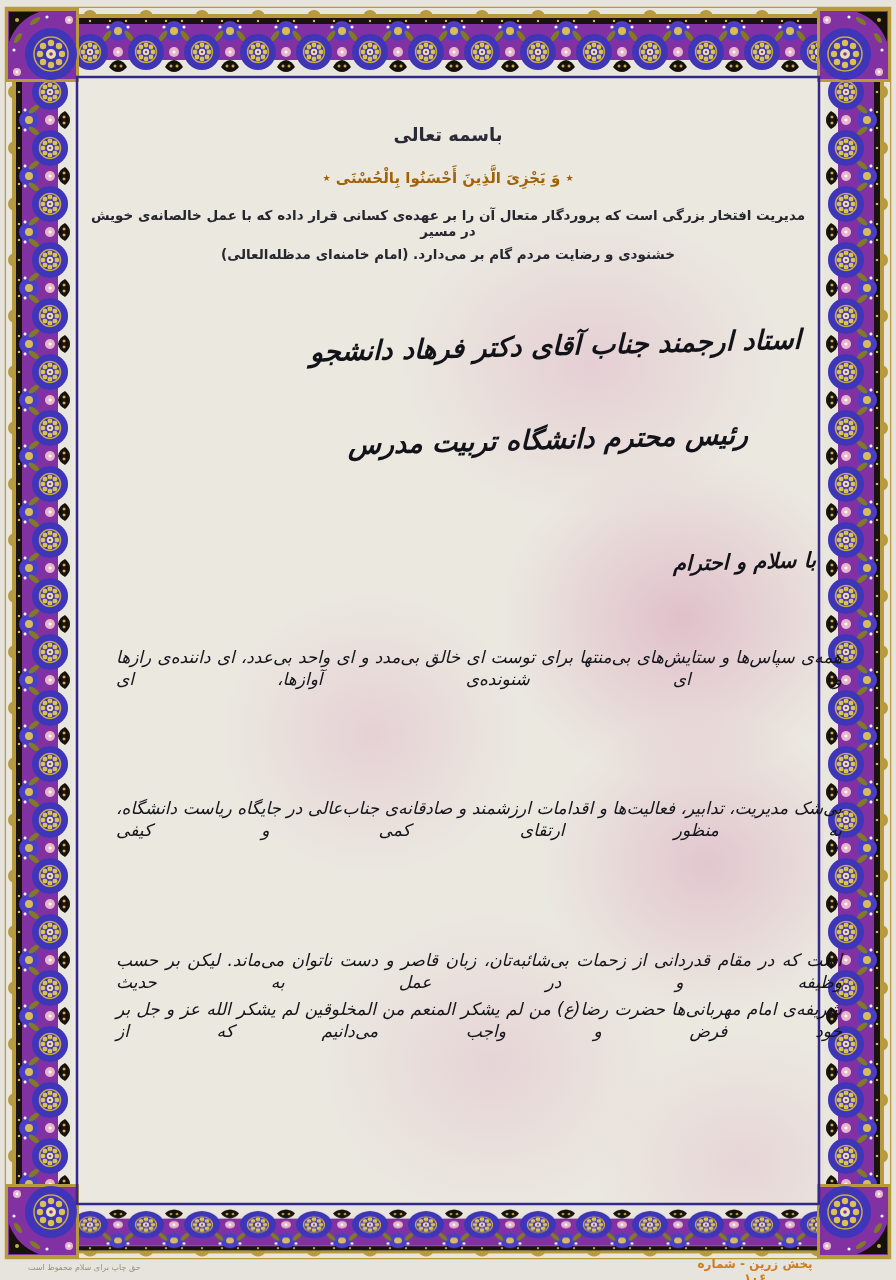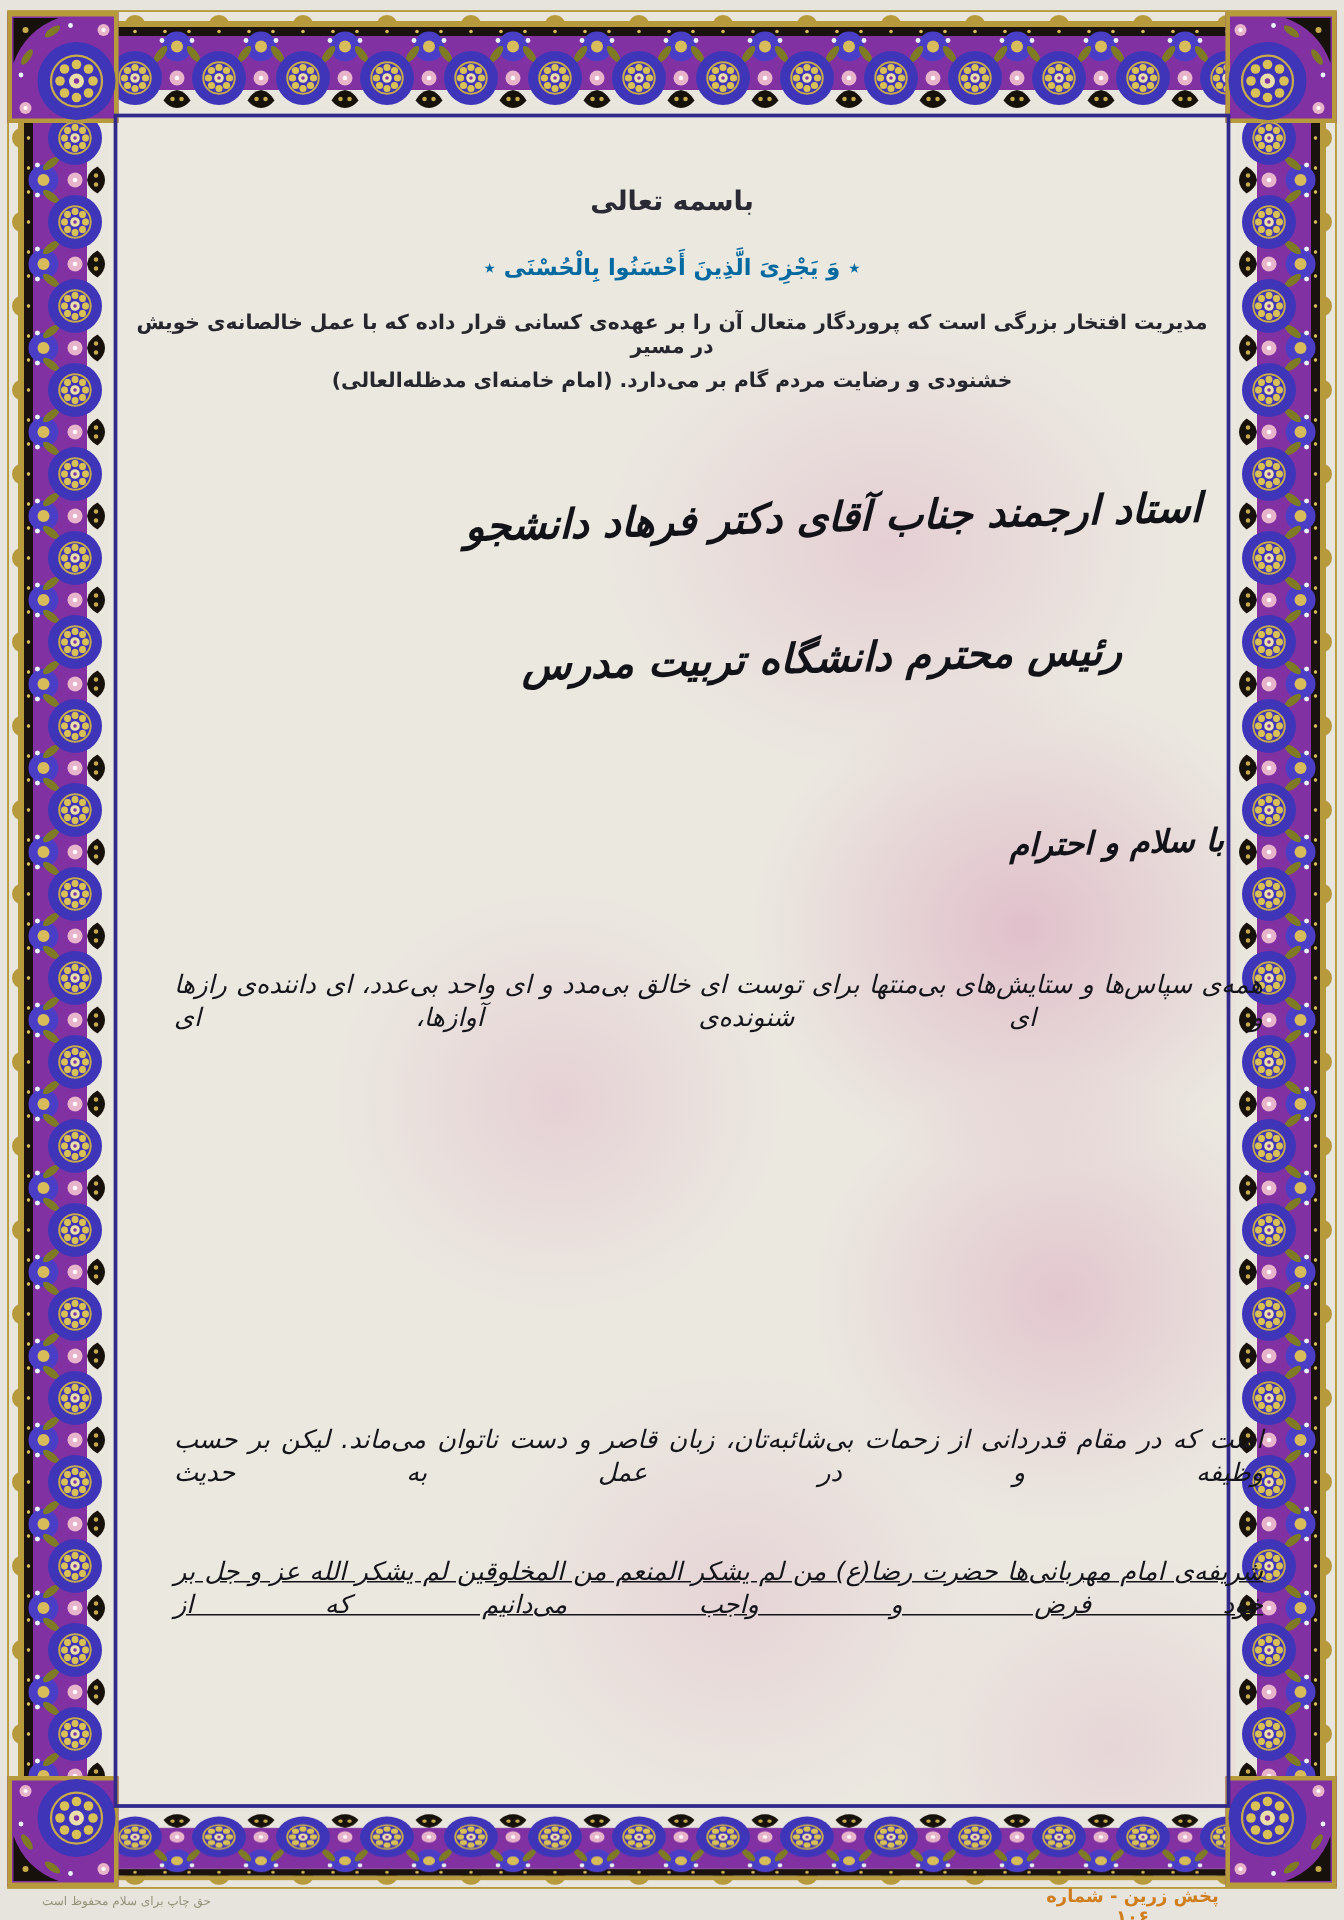--- a/index.html
+++ b/index.html
@@ -17,34 +17,34 @@
   .b2{left:430px;top:380px;width:360px;height:330px;background:radial-gradient(closest-side,rgba(214,153,182,.5),rgba(214,153,182,0));}
   .b3{left:150px;top:520px;width:300px;height:280px;background:radial-gradient(closest-side,rgba(219,166,192,.35),rgba(219,166,192,0));}
   .b4{left:470px;top:640px;width:330px;height:300px;background:radial-gradient(closest-side,rgba(214,153,182,.42),rgba(214,153,182,0));}
   .b5{left:250px;top:840px;width:340px;height:300px;background:radial-gradient(closest-side,rgba(219,166,192,.3),rgba(219,166,192,0));}
   .b6{left:520px;top:960px;width:300px;height:260px;background:radial-gradient(closest-side,rgba(219,166,192,.28),rgba(219,166,192,0));}
   svg.frame{position:absolute;left:0;top:0;z-index:2;pointer-events:none;}
   .textlayer{position:absolute;inset:0;z-index:3;direction:rtl;color:#1a1a22;}
   .abs{position:absolute;}
   .ctr{left:90px;width:716px;text-align:center;}
   .invocation{top:124px;font-size:18px;font-weight:bold;color:#2a2a35;}
-  .verse{top:169px;font-size:15px;font-weight:bold;color:#0369a1;}
+  .verse{top:169px;font-size:15px;font-weight:bold;color:#a16207;}
   .quote{font-size:13.5px;font-weight:bold;color:#26262e;}
   .q1{top:207px;}
   .q2{top:246px;}
   .callig{font-style:italic;font-weight:600;color:#121219;transform:skewY(-1.5deg);}
   .addr1{top:330px;right:95px;font-size:27px;}
   .addr2{top:424px;right:148px;font-size:27px;}
   .salut{top:550px;right:80px;font-size:21px;}
   .bodyline{
     left:88px;width:726px;font-size:17px;line-height:1.3;color:#14141b;
     font-style:italic;font-weight:500;
     text-align:justify;text-align-last:justify;text-justify:inter-word;margin-left:28px;
   }
-  .l0{top:646px;} .l1{top:718px;} .l2{top:797px;} .l3{top:875px;} .l4{top:949px;} .l5{top:1037px;text-decoration:underline;}
+  .l0{top:646px;} .l1{top:718px;} .l2{top:797px;} .l3{top:875px;} .l4{top:949px;} .l5{top:998px;}
   .copyright{left:28px;top:1263px;font-size:8px;color:#95927a;direction:rtl;}
   .publisher{left:688px;top:1257px;width:134px;text-align:center;font-size:12px;font-weight:bold;color:#cf7d1d;direction:rtl;}
 </style>
 </head>
 <body>
 
 <div class="paper">
   <div class="blob b1"></div>
   <div class="blob b2"></div>
   <div class="blob b3"></div>
@@ -159,18 +159,19 @@
   <div class="abs ctr invocation">باسمه تعالی</div>
   <div class="abs ctr verse">٭ وَ یَجْزِیَ الَّذِینَ أَحْسَنُوا بِالْحُسْنَی ٭</div>
   <div class="abs ctr quote q1">مدیریت افتخار بزرگی است که پروردگار متعال آن را بر عهده‌ی کسانی قرار داده که با عمل خالصانه‌ی خویش در مسیر</div>
   <div class="abs ctr quote q2">خشنودی و رضایت مردم گام بر می‌دارد. (امام خامنه‌ای مدظله‌العالی)</div>
 
   <div class="abs callig addr1">استاد ارجمند جناب آقای دکتر فرهاد دانشجو</div>
   <div class="abs callig addr2">رئیس محترم دانشگاه تربیت مدرس</div>
   <div class="abs callig salut">با سلام و احترام</div>
 
   <div class="abs bodyline l0">همه‌ی سپاس‌ها و ستایش‌های بی‌منتها برای توست ای خالق بی‌مدد و ای واحد بی‌عدد، ای داننده‌ی رازها و ای شنونده‌ی آوازها، ای</div>
+  <div class="abs bodyline l2">بی‌شک مدیریت، تدابیر، فعالیت‌ها و اقدامات ارزشمند و صادقانه‌ی جناب‌عالی در جایگاه ریاست دانشگاه، به منظور ارتقای کمی و کیفی</div>
   <div class="abs bodyline l4">است که در مقام قدردانی از زحمات بی‌شائبه‌تان، زبان قاصر و دست ناتوان می‌ماند. لیکن بر حسب وظیفه و در عمل به حدیث</div>
   <div class="abs bodyline l5">شریفه‌ی امام مهربانی‌ها حضرت رضا(ع) من لم یشکر المنعم من المخلوقین لم یشکر الله عز و جل بر خود فرض و واجب می‌دانیم که از</div>
 
   <div class="abs copyright">حق چاپ برای سلام محفوظ است</div>
   <div class="abs publisher">پخش زرین - شماره ۱۰۶</div>
 </div>
 
 </body></html>

